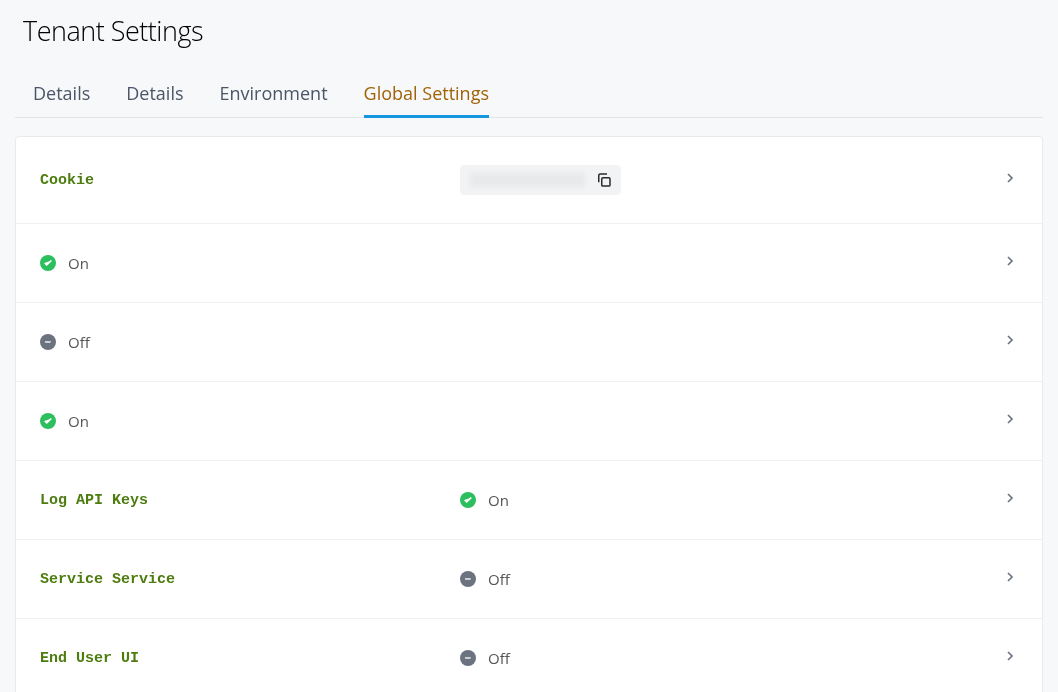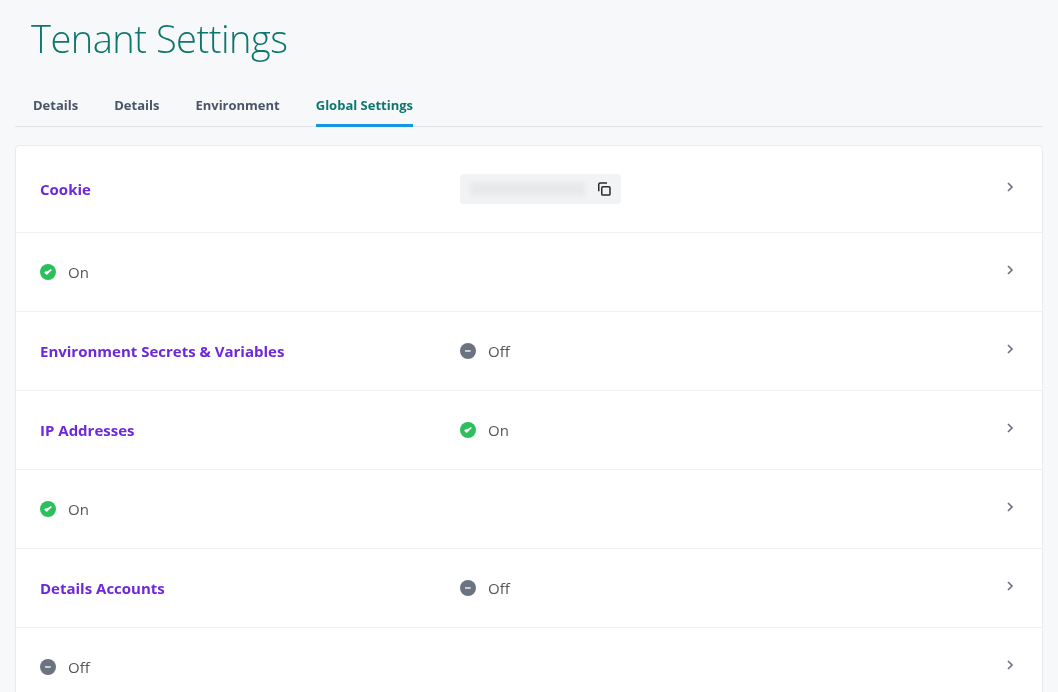--- a/index.html
+++ b/index.html
@@ -1,25 +1,25 @@
 <!DOCTYPE html>
 <html><head>
   <meta charset="utf-8">
   <style>
     * { box-sizing: border-box; margin: 0; padding: 0; }
     body { font-family: 'Open Sans', -apple-system, BlinkMacSystemFont, 'Segoe UI', Roboto, sans-serif; background: #f7f8f9; color: #1b1b1b; }
     .page { padding: 0 15px 15px 15px; width: 1058px; }
-    .title { font-size: 38px; font-weight: 300; color: #0f766e; margin: 12px 0 24px 16px; letter-spacing: -0.5px; }
+    .title { font-size: 27px; font-weight: 300; color: #000000; margin: 12px 0 24px 8px; letter-spacing: -0.5px; }
     .tabs { display: flex; gap: 36px; border-bottom: 1px solid #e1e4e8; margin-bottom: 18px; padding-left: 18px; }
-    .tab { font-size: 13px; color: #4a5568; padding: 8px 0 10px 0; cursor: pointer; border-bottom: 3px solid transparent; margin-bottom: -1px; font-weight: bold; }
-    .tab.active { color: #0f766e; border-bottom-color: #1596e0; }
+    .tab { font-size: 18px; color: #4a5568; padding: 8px 0 10px 0; cursor: pointer; border-bottom: 3px solid transparent; margin-bottom: -1px; }
+    .tab.active { color: #a16207; border-bottom-color: #1596e0; }
     .panel { background: #fff; border: 1px solid #e8ebee; border-radius: 4px; overflow: hidden; }
     .row { display: flex; align-items: center; padding: 28px 24px; border-bottom: 1px solid #eef0f2; cursor: pointer; }
     .row:last-child { border-bottom: none; }
-    .row-label { flex: 0 0 420px; font-size: 15px; font-weight: 700; color: #6d28d9; }
+    .row-label { flex: 0 0 420px; font-size: 15px; font-weight: 700; color: #4d7c0f; font-family: Liberation Mono, monospace; }
     .row-value { flex: 1; display: flex; align-items: center; gap: 12px; font-size: 15px; color: #555; }
     .row-chevron { flex: 0 0 auto; color: #6b7280; }
     .status-icon { width: 16px; height: 16px; border-radius: 50%; display: inline-flex; align-items: center; justify-content: center; flex-shrink: 0; }
     .status-icon.on { background: #2dbf5e; }
     .status-icon.off { background: #6b7280; }
     .status-icon svg { width: 10px; height: 10px; fill: #fff; stroke: #fff; }
     .redacted-wrap { display: flex; align-items: center; background: #f1f3f5; border-radius: 4px; padding: 6px 8px 6px 10px; gap: 10px; }
     .redacted { width: 115px; height: 14px; background: #e7e9eb; border-radius: 3px; filter: blur(2px); }
     .copy-icon { color: #2b2b2b; cursor: pointer; display: inline-flex; }
     .copy-icon svg { width: 18px; height: 18px; }
@@ -69,45 +69,27 @@
         <span>On</span>
       </div>
       <span class="row-chevron">
         <svg width="16" height="16" viewBox="0 0 24 24" fill="none" stroke="currentColor" stroke-width="2.5">
             <polyline points="9 18 15 12 9 6"></polyline>
           </svg>
       </span>
     </div>
 
     <div class="row">
-      <div class="row-label">Environment Secrets &amp; Variables</div>
       <div class="row-value">
         <span class="status-icon off">
           <svg viewBox="0 0 24 24">
               <rect x="6" y="11" width="12" height="2" fill="white"></rect>
             </svg>
         </span>
         <span>Off</span>
-      </div>
-      <span class="row-chevron">
-        <svg width="16" height="16" viewBox="0 0 24 24" fill="none" stroke="currentColor" stroke-width="2.5">
-            <polyline points="9 18 15 12 9 6"></polyline>
-          </svg>
-      </span>
-    </div>
-
-    <div class="row">
-      <div class="row-label">IP Addresses</div>
-      <div class="row-value">
-        <span class="status-icon on">
-          <svg viewBox="0 0 24 24" fill="none" stroke="white" stroke-width="3.5">
-              <polyline points="20 6 9 17 4 12"></polyline>
-            </svg>
-        </span>
-        <span>On</span>
       </div>
       <span class="row-chevron">
         <svg width="16" height="16" viewBox="0 0 24 24" fill="none" stroke="currentColor" stroke-width="2.5">
             <polyline points="9 18 15 12 9 6"></polyline>
           </svg>
       </span>
     </div>
 
     <div class="row">
       <div class="row-value">
@@ -119,37 +101,55 @@
         <span>On</span>
       </div>
       <span class="row-chevron">
         <svg width="16" height="16" viewBox="0 0 24 24" fill="none" stroke="currentColor" stroke-width="2.5">
             <polyline points="9 18 15 12 9 6"></polyline>
           </svg>
       </span>
     </div>
 
     <div class="row">
-      <div class="row-label">Details Accounts</div>
+      <div class="row-label">Log API Keys</div>
+      <div class="row-value">
+        <span class="status-icon on">
+          <svg viewBox="0 0 24 24" fill="none" stroke="white" stroke-width="3.5">
+              <polyline points="20 6 9 17 4 12"></polyline>
+            </svg>
+        </span>
+        <span>On</span>
+      </div>
+      <span class="row-chevron">
+        <svg width="16" height="16" viewBox="0 0 24 24" fill="none" stroke="currentColor" stroke-width="2.5">
+            <polyline points="9 18 15 12 9 6"></polyline>
+          </svg>
+      </span>
+    </div>
+
+    <div class="row">
+      <div class="row-label">Service Service</div>
       <div class="row-value">
         <span class="status-icon off">
           <svg viewBox="0 0 24 24">
               <rect x="6" y="11" width="12" height="2" fill="white"></rect>
             </svg>
         </span>
         <span>Off</span>
       </div>
       <span class="row-chevron">
         <svg width="16" height="16" viewBox="0 0 24 24" fill="none" stroke="currentColor" stroke-width="2.5">
             <polyline points="9 18 15 12 9 6"></polyline>
           </svg>
       </span>
     </div>
 
     <div class="row">
+      <div class="row-label">End User UI</div>
       <div class="row-value">
         <span class="status-icon off">
           <svg viewBox="0 0 24 24">
               <rect x="6" y="11" width="12" height="2" fill="white"></rect>
             </svg>
         </span>
         <span>Off</span>
       </div>
       <span class="row-chevron">
         <svg width="16" height="16" viewBox="0 0 24 24" fill="none" stroke="currentColor" stroke-width="2.5">

